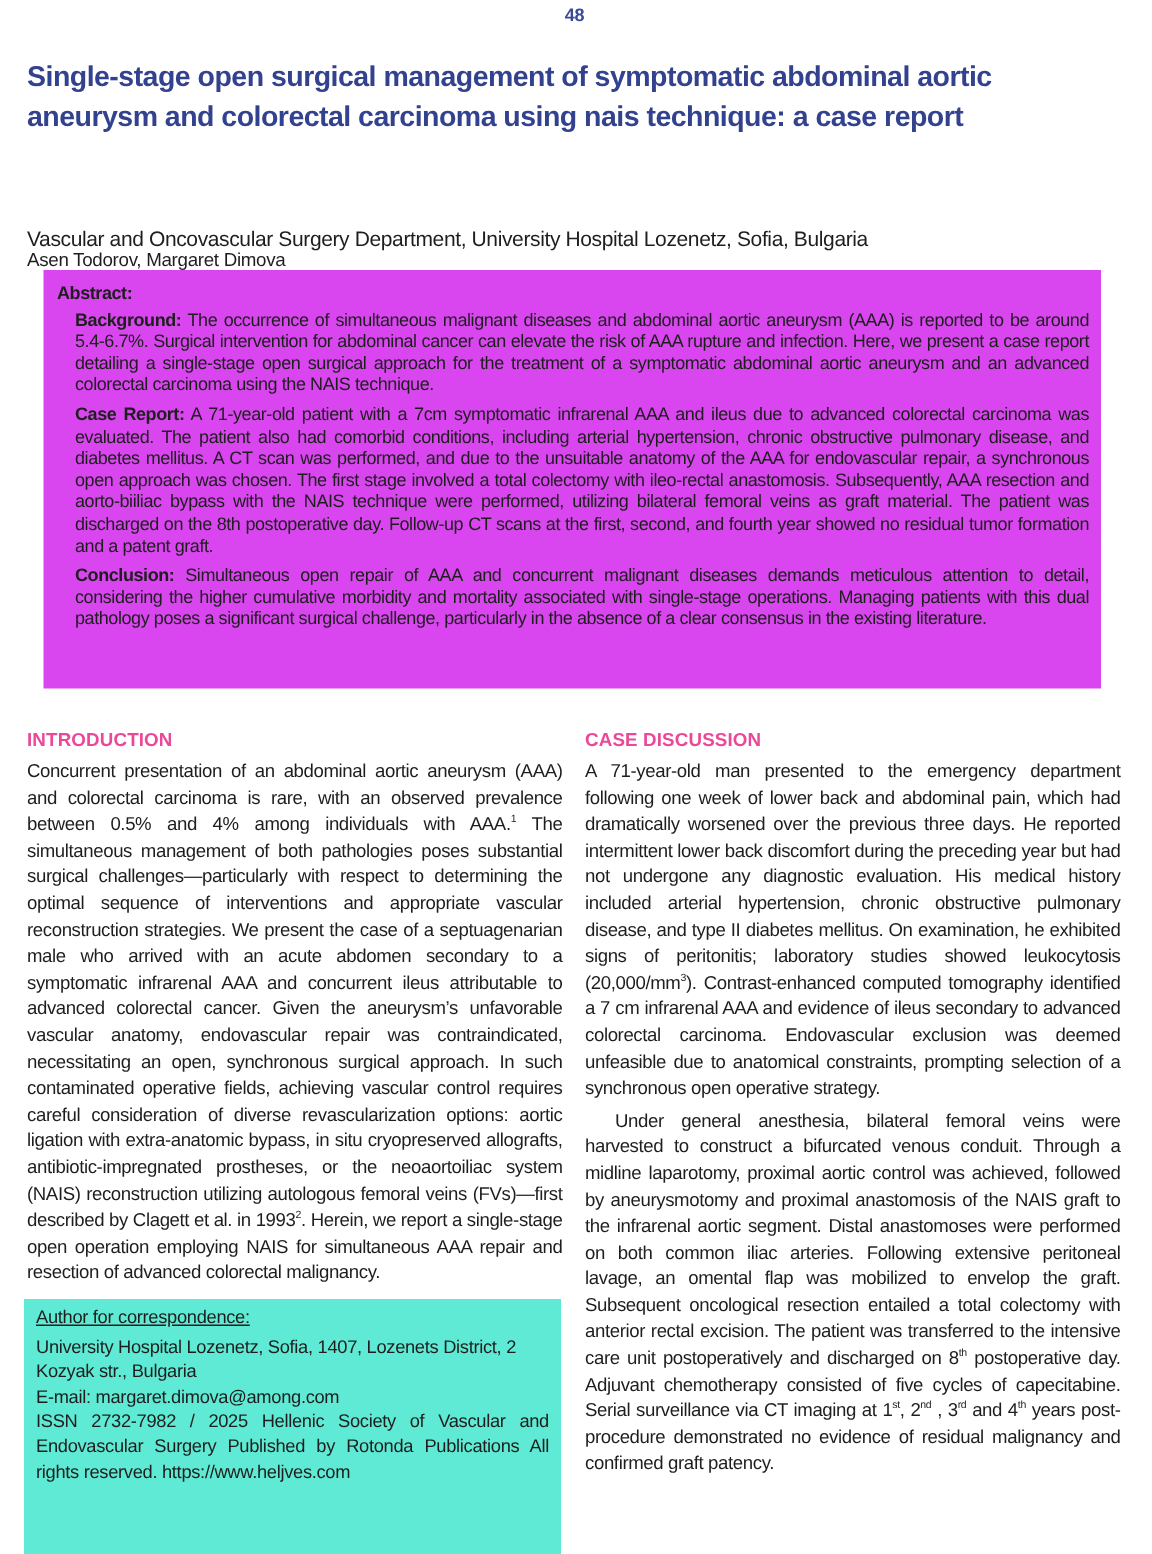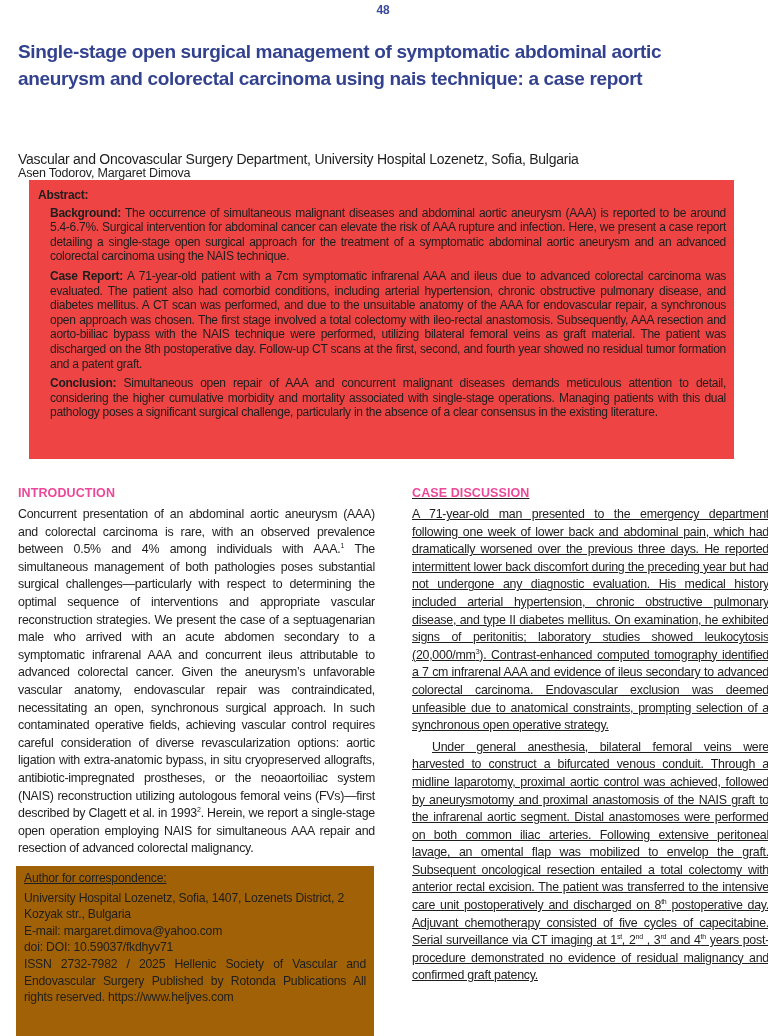--- a/index.html
+++ b/index.html
@@ -24,44 +24,44 @@
     position: absolute; top: 118px; left: 18px; font-size: 12.5px; font-weight: normal;
     letter-spacing: -0.2px;
     margin-top: 48px;
   }
   .affiliation {
     position: absolute; top: 151px; left: 18px; font-size: 14px;
     letter-spacing: -0.25px;
   }
   .abstract-box {
     position: absolute; top: 180px; left: 29px; width: 705px; height: 279px;
-    background: #ef4444; box-sizing: border-box; padding: 8px 8px 6px 9px;
+    background: #d946ef; box-sizing: border-box; padding: 8px 8px 6px 9px;
     font-size: 12px; line-height: 14.6px; text-align: justify; letter-spacing: -0.28px;
   }
   .abstract-box .heading { font-weight: bold; margin-bottom: 3px; }
   .abstract-box p { margin: 0 0 5px 12px; }
   .abstract-box .lbl { font-weight: bold; }
 
   .col { position: absolute; top: 486px; width: 357px; }
   .col-left { left: 18px; }
-  .col-right { left: 412px; width: 357px; text-decoration: underline; }
+  .col-right { left: 390px; width: 357px; }
   .section-head {
     color: #ec4899; font-weight: bold; font-size: 12.5px; letter-spacing: 0.1px;
     margin: 0 0 6px 0;
   }
   .body-text {
     font-size: 12.4px; line-height: 17.6px; text-align: justify; margin: 0;
     letter-spacing: -0.25px;
   }
   .indent { text-indent: 20px; margin-top: 4px; }
   sup { font-size: 7px; line-height: 0; vertical-align: super; }
 
   .corr-box {
     position: absolute; top: 866px; left: 16px; width: 358px; height: 170px;
-    background: #a16207; box-sizing: border-box; padding: 4px 8px 0 8px;
+    background: #5eead4; box-sizing: border-box; padding: 4px 8px 0 8px;
     font-size: 12.2px; line-height: 16.6px; letter-spacing: -0.2px;
   }
   .corr-box .corr-label { text-decoration: underline; margin-bottom: 3px; }
   .corr-box .corr-name { font-weight: bold; margin-bottom: 3px; }
   .corr-box .justify { text-align: justify; }
 </style>
 </head>
 <body>
 
 <div class="running-head">
@@ -80,22 +80,21 @@
 </div>
 
 <div class="col col-left">
   <h2 class="section-head">INTRODUCTION</h2>
   <p class="body-text"><span>Concurrent presentation of an abdominal aortic aneurysm (AAA) and colorectal carcinoma is rare, with an observed prevalence between 0.5% and 4% among individuals with AAA.</span><sup>1</sup><span> The simultaneous management of both pathologies poses substantial surgical challenges—particularly with respect to determining the optimal sequence of interventions and appropriate vascular reconstruction strategies. We present the case of a septuagenarian male who arrived with an acute abdomen secondary to a symptomatic infrarenal AAA and concurrent ileus attributable to advanced colorectal cancer. Given the aneurysm’s unfavorable vascular anatomy, endovascular repair was contraindicated, necessitating an open, synchronous surgical approach. In such contaminated operative fields, achieving vascular control requires careful consideration of diverse revascularization options: aortic ligation with extra-anatomic bypass, in situ cryopreserved allografts, antibiotic-impregnated prostheses, or the neoaortoiliac system (NAIS) reconstruction utilizing autologous femoral veins (FVs)—first described by Clagett et al. in 1993</span><sup>2</sup><span>. Herein, we report a single-stage open operation employing NAIS for simultaneous AAA repair and resection of advanced colorectal malignancy.</span></p>
 </div>
 
 <div class="corr-box">
   <div class="corr-label">Author for correspondence:</div>
   <div>University Hospital Lozenetz, Sofia, 1407, Lozenets District, 2 Kozyak str., Bulgaria</div>
-  <div>E-mail: margaret.dimova@yahoo.com</div>
-  <div>doi: DOI: 10.59037/fkdhyv71</div>
+  <div>E-mail: margaret.dimova@among.com</div>
   <div class="justify">ISSN 2732-7982 / 2025 Hellenic Society of Vascular and Endovascular Surgery Published by Rotonda Publications All rights reserved. https://www.heljves.com</div>
 </div>
 
 <div class="col col-right">
   <h2 class="section-head">CASE DISCUSSION</h2>
   <p class="body-text"><span>A 71-year-old man presented to the emergency department following one week of lower back and abdominal pain, which had dramatically worsened over the previous three days. He reported intermittent lower back discomfort during the preceding year but had not undergone any diagnostic evaluation. His medical history included arterial hypertension, chronic obstructive pulmonary disease, and type II diabetes mellitus. On examination, he exhibited signs of peritonitis; laboratory studies showed leukocytosis (20,000/mm</span><sup>3</sup><span>). Contrast-enhanced computed tomography identified a 7 cm infrarenal AAA and evidence of ileus secondary to advanced colorectal carcinoma. Endovascular exclusion was deemed unfeasible due to anatomical constraints, prompting selection of a synchronous open operative strategy.</span></p>
   <p class="body-text indent"><span>Under general anesthesia, bilateral femoral veins were harvested to construct a bifurcated venous conduit. Through a midline laparotomy, proximal aortic control was achieved, followed by aneurysmotomy and proximal anastomosis of the NAIS graft to the infrarenal aortic segment. Distal anastomoses were performed on both common iliac arteries. Following extensive peritoneal lavage, an omental flap was mobilized to envelop the graft. Subsequent oncological resection entailed a total colectomy with anterior rectal excision. The patient was transferred to the intensive care unit postoperatively and discharged on 8</span><sup>th</sup><span> postoperative day. Adjuvant chemotherapy consisted of five cycles of capecitabine. Serial surveillance via CT imaging at 1</span><sup>st</sup><span>, 2</span><sup>nd</sup><span> , 3</span><sup>rd</sup><span> and 4</span><sup>th</sup><span> years post-procedure demonstrated no evidence of residual malignancy and confirmed graft patency.</span></p>
 </div>
 
 </body></html>

